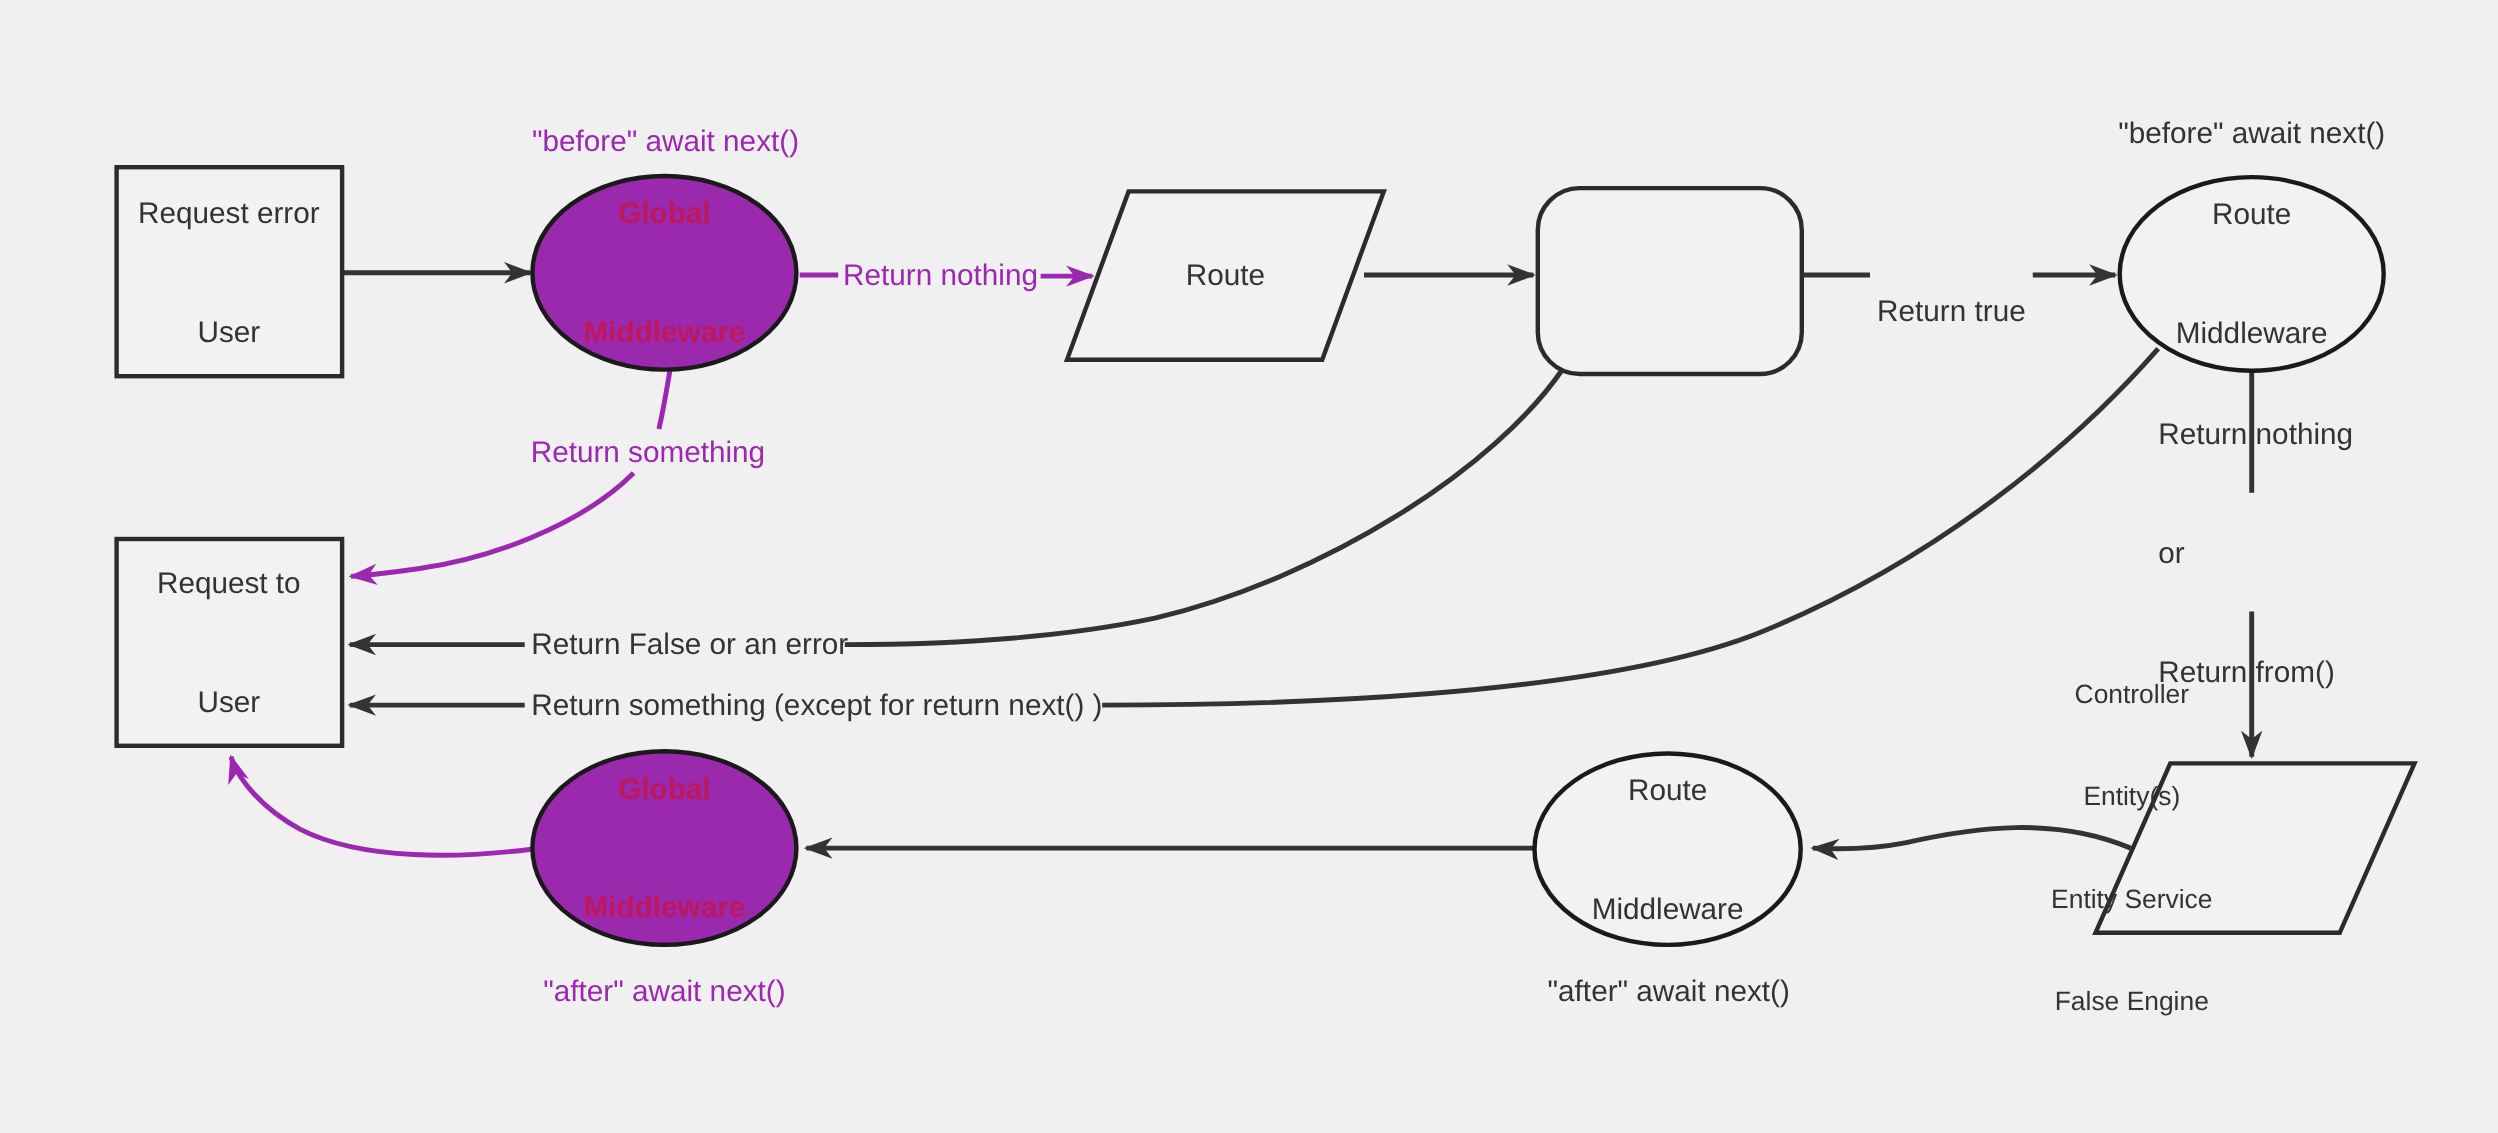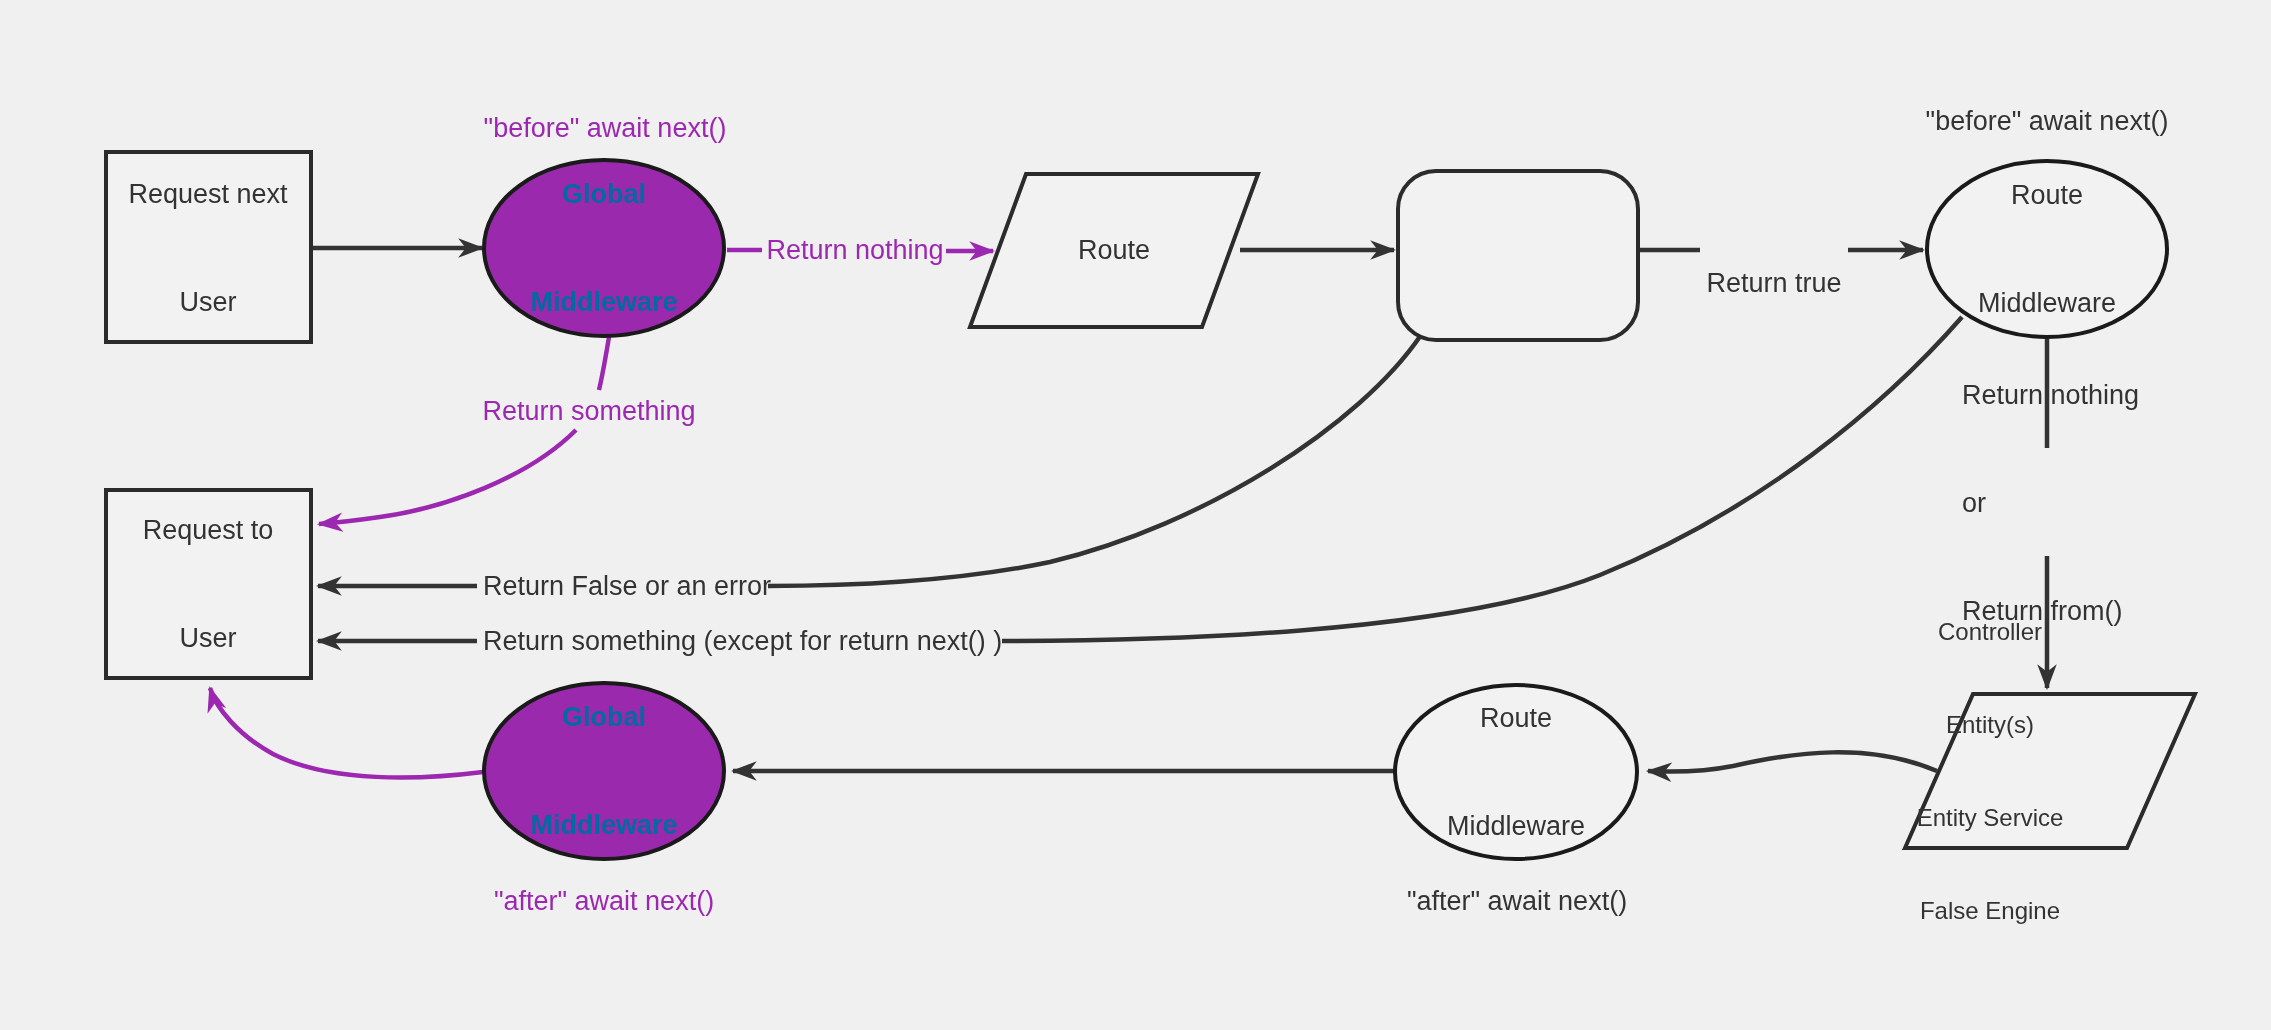--- a/index.html
+++ b/index.html
@@ -2,21 +2,21 @@
 <html><head>
 <meta charset="utf-8">
 <style>
   html,body{margin:0;padding:0;}
   body{font-family:"Liberation Sans",sans-serif;background:#e8e8e8;}
   .canvas{position:relative;width:2271px;height:1030px;background:#f0f0f0;overflow:hidden;}
   .canvas svg{position:absolute;left:0;top:0;}
   .txt{position:absolute;transform:translate(-50%,-50%);text-align:center;color:#333333;
        font-size:27px;line-height:36px;white-space:pre;}
   .txt.small{font-size:24px;line-height:31px;}
-  .txt.white{color:#0369a1;font-weight:bold;}
+  .txt.white{color:#be185d;font-weight:bold;}
   .txt.purple{color:#9c27b0;}
   .lbl-left{position:absolute;transform:translate(0,-50%);text-align:left;color:#333333;
        font-size:27px;line-height:36px;white-space:pre;}
   .lbl-left.multi{transform:translate(0,-50%);}
 </style>
 </head>
 <body>
 
 <div class="canvas">
 
@@ -68,40 +68,40 @@
       <rect x="1398" y="171" width="240" height="169" rx="38" ry="38"></rect>
       <polygon points="1973,694 2195,694 2127,848 1905,848"></polygon>
       <ellipse cx="2047" cy="249" rx="120" ry="88" stroke="#1a1a1a"></ellipse>
       <ellipse cx="1516" cy="772" rx="121" ry="87" stroke="#1a1a1a"></ellipse>
       <ellipse cx="604" cy="248" rx="120" ry="88" fill="#9b29ad" stroke="#1a1a1a"></ellipse>
       <ellipse cx="604" cy="771" rx="120" ry="88" fill="#9b29ad" stroke="#1a1a1a"></ellipse>
     </g>
   </svg>
 
   <div class="txt" style="left:208px;top:248px;">
-    <div>Request next</div>
+    <div>Request error</div>
     <div>User</div>
   </div>
 
   <div class="txt white" style="left:604px;top:248px;">
     <div>Global</div>
     <div>Middleware</div>
   </div>
 
   <div class="txt" style="left:1114px;top:250px;">
     <div>Route</div>
   </div>
 
 
   <div class="txt" style="left:2047px;top:249px;">
     <div>Route</div>
     <div>Middleware</div>
   </div>
 
-  <div class="txt small" style="left:1990px;top:771px;">
+  <div class="txt small" style="left:1938px;top:771px;">
     <div>Controller</div>
     <div>Entity(s)</div>
     <div>Entity Service</div>
     <div>False Engine</div>
   </div>
 
   <div class="txt" style="left:1516px;top:772px;">
     <div>Route</div>
     <div>Middleware</div>
   </div>

